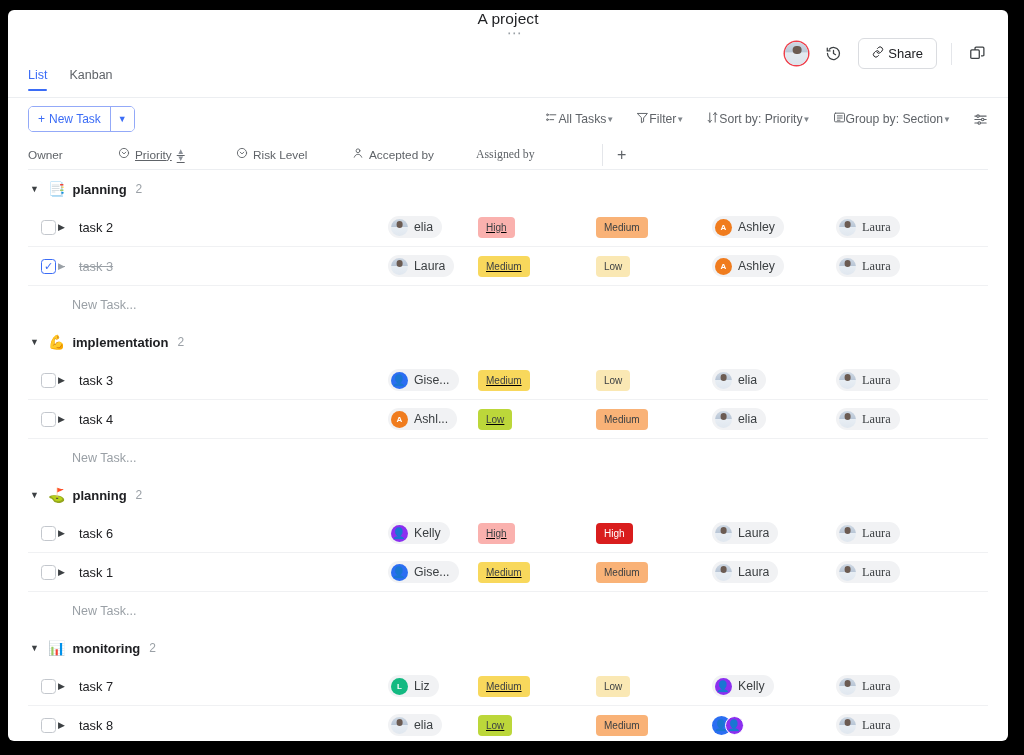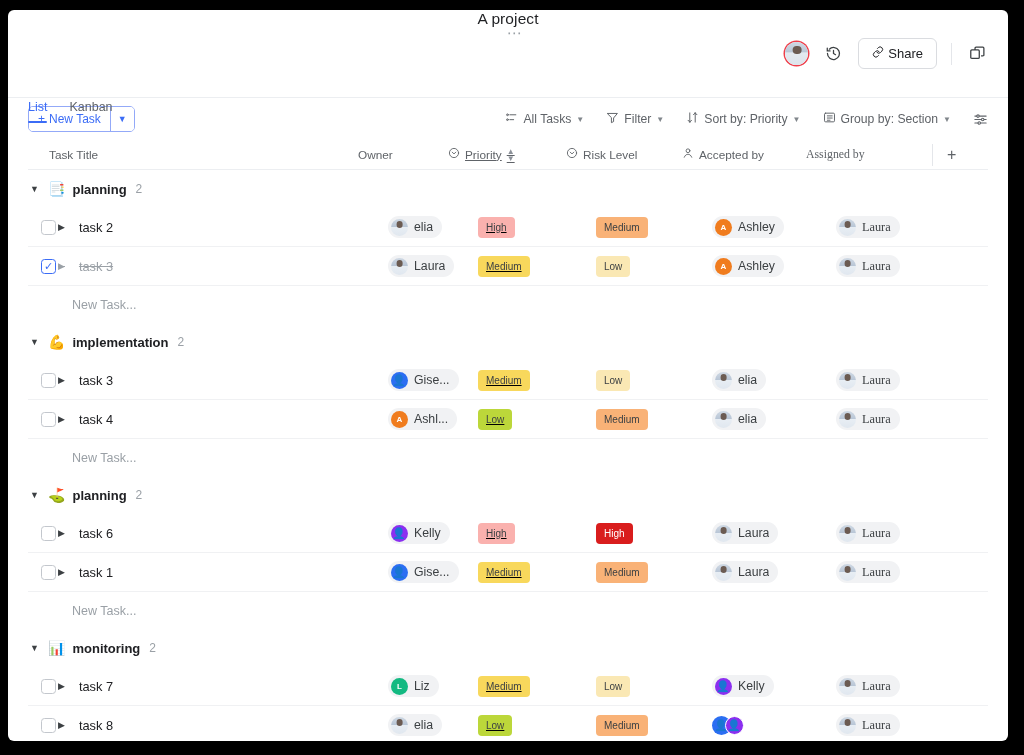--- a/index.html
+++ b/index.html
@@ -60,21 +60,21 @@
   }
   .divider-v { width: 1px; height: 22px; background: #e4e6ea; }
 
   
   .tabs {
     position: relative; height: 30px;
     padding: 0 20px; display: flex; align-items: flex-start; gap: 22px;
   }
   .tab {
     font-size: 12.5px; color: #5f6368; padding-bottom: 9px;
-    cursor: pointer; position: relative; margin-top: 32px;
+    cursor: pointer; position: relative;
   }
   .tab.active { color: #3b6cf6; }
   .tab.active::after {
     content: ""; position: absolute; left: 0; right: 0; bottom: 0;
     height: 2.5px; background: #3b6cf6; border-radius: 2px;
   }
   .tabs-rule {
     position: absolute; left: 0; right: 0; bottom: 0;
     height: 1px; background: #eceef1;
   }
@@ -92,21 +92,21 @@
     padding: 0 9px; font-size: 12px; color: #3b6cf6;
     background: #fff; cursor: pointer; white-space: nowrap;
   }
   .newtask-caret {
     width: 24px; display: flex; align-items: center; justify-content: center;
     border-left: 1px solid #93a9f8; color: #3b6cf6; font-size: 9px;
     background: #fff; cursor: pointer;
   }
   .tb-right { margin-left: auto; display: flex; align-items: center; gap: 22px; }
   .tb-item {
-    display: flex; align-items: center; gap: 5px;
+    display: flex; align-items: center; 
     font-size: 12.2px; color: #5f6368; cursor: pointer; white-space: nowrap;
   }
   .caret { font-size: 8px; color: #80868b; }
 
   
   .table-area { position: relative; padding: 0 20px; }
   .col-head {
     display: flex; align-items: center; height: 30px;
     font-size: 11.8px; color: #5f6368;
     border-bottom: 1px solid #eceef1;
@@ -300,21 +300,20 @@
             <circle cx="15.5" cy="12" r="2" fill="#fff"></circle>
             <circle cx="10" cy="17.5" r="2" fill="#fff"></circle>
         </svg>
       </div>
     </div>
   </div>
 
   <div class="table-area">
 
     <div class="col-head">
-      <div class="c-title">Task Title</div>
       <div class="c-owner">Owner</div>
       <div class="c-prio hcell">
         <span>
           <svg width="12" height="12" viewBox="0 0 24 24" fill="none" stroke="#5f6368" stroke-width="1.8" stroke-linecap="round">
             <circle cx="12" cy="12" r="9.2"></circle>
               <path d="M8.4 10.3 12 13.9l3.6-3.6"></path>
           </svg>
         </span>
         <span>Priority</span>
         <span class="sort-arrows">

